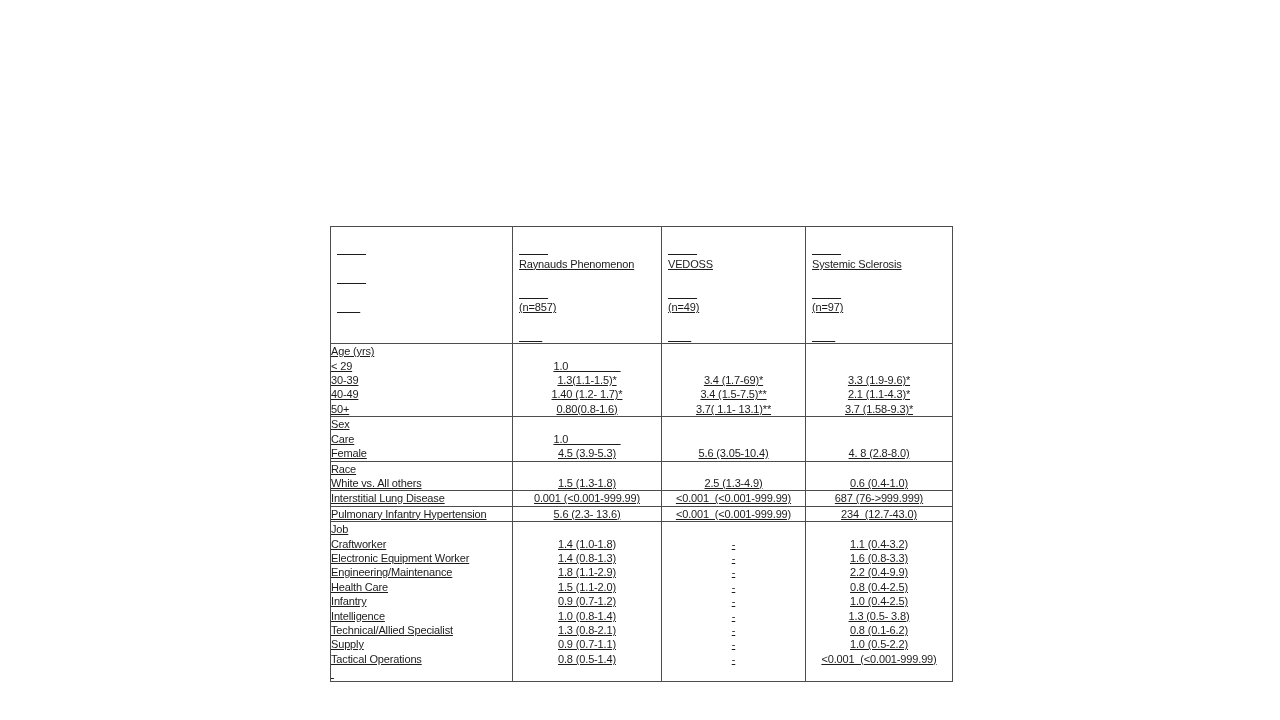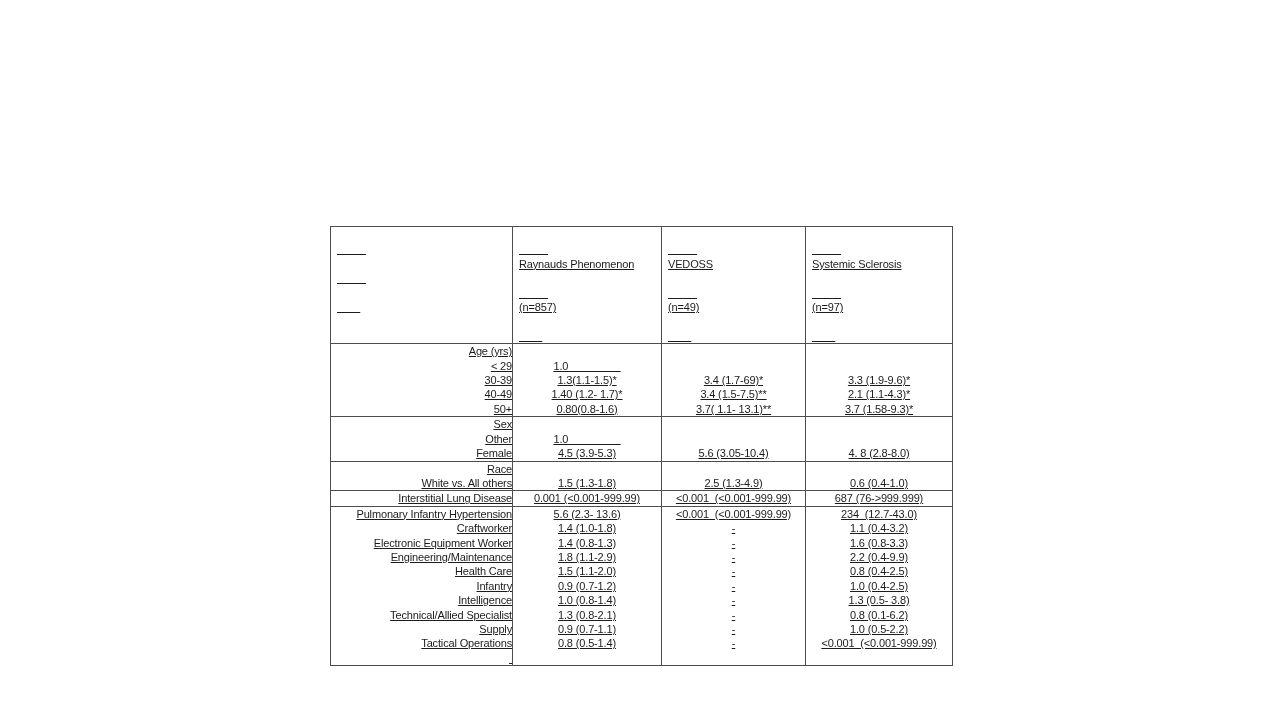--- a/index.html
+++ b/index.html
@@ -46,21 +46,21 @@
     border-bottom: 1px solid var(--border-color);
     text-align: left;
     padding-left: 6px;
     padding-top: 1px;
     height: 29px;
   }
   tr.section-start td {
     border-top: 1px solid var(--border-color);
   }
   td.label-cell {
-    text-align: right;
+    text-align: left;
     padding-left: 6px;
     margin-left: 32px;
   }
   td.value-cell {
     text-align: center;
   }
 </style>
 </head>
 <body>
 
@@ -123,21 +123,21 @@
     <td class="value-cell">3.7( 1.1- 13.1)**</td>
     <td class="value-cell">3.7 (1.58-9.3)*</td>
   </tr>
         <tr class="section-start">
     <td class="label-cell">Sex</td>
     <td class="value-cell"></td>
     <td class="value-cell"></td>
     <td class="value-cell"></td>
   </tr>
         <tr>
-    <td class="label-cell">Other</td>
+    <td class="label-cell">Care</td>
     <td class="value-cell">1.0                  </td>
     <td class="value-cell"></td>
     <td class="value-cell"></td>
   </tr>
         <tr>
     <td class="label-cell">Female</td>
     <td class="value-cell">4.5 (3.9-5.3)</td>
     <td class="value-cell">5.6 (3.05-10.4)</td>
     <td class="value-cell">4. 8 (2.8-8.0)</td>
   </tr>
@@ -157,20 +157,26 @@
     <td class="label-cell">Interstitial Lung Disease</td>
     <td class="value-cell">0.001 (&lt;0.001-999.99)</td>
     <td class="value-cell">&lt;0.001  (&lt;0.001-999.99)</td>
     <td class="value-cell">687 (76-&gt;999.999)</td>
   </tr>
         <tr class="section-start">
     <td class="label-cell">Pulmonary Infantry Hypertension</td>
     <td class="value-cell">5.6 (2.3- 13.6)</td>
     <td class="value-cell">&lt;0.001  (&lt;0.001-999.99)</td>
     <td class="value-cell">234  (12.7-43.0)</td>
+  </tr>
+        <tr class="section-start">
+    <td class="label-cell">Job</td>
+    <td class="value-cell"></td>
+    <td class="value-cell"></td>
+    <td class="value-cell"></td>
   </tr>
         <tr>
     <td class="label-cell">Craftworker</td>
     <td class="value-cell">1.4 (1.0-1.8)</td>
     <td class="value-cell">-</td>
     <td class="value-cell">1.1 (0.4-3.2)</td>
   </tr>
         <tr>
     <td class="label-cell">Electronic Equipment Worker</td>
     <td class="value-cell">1.4 (0.8-1.3)</td>

